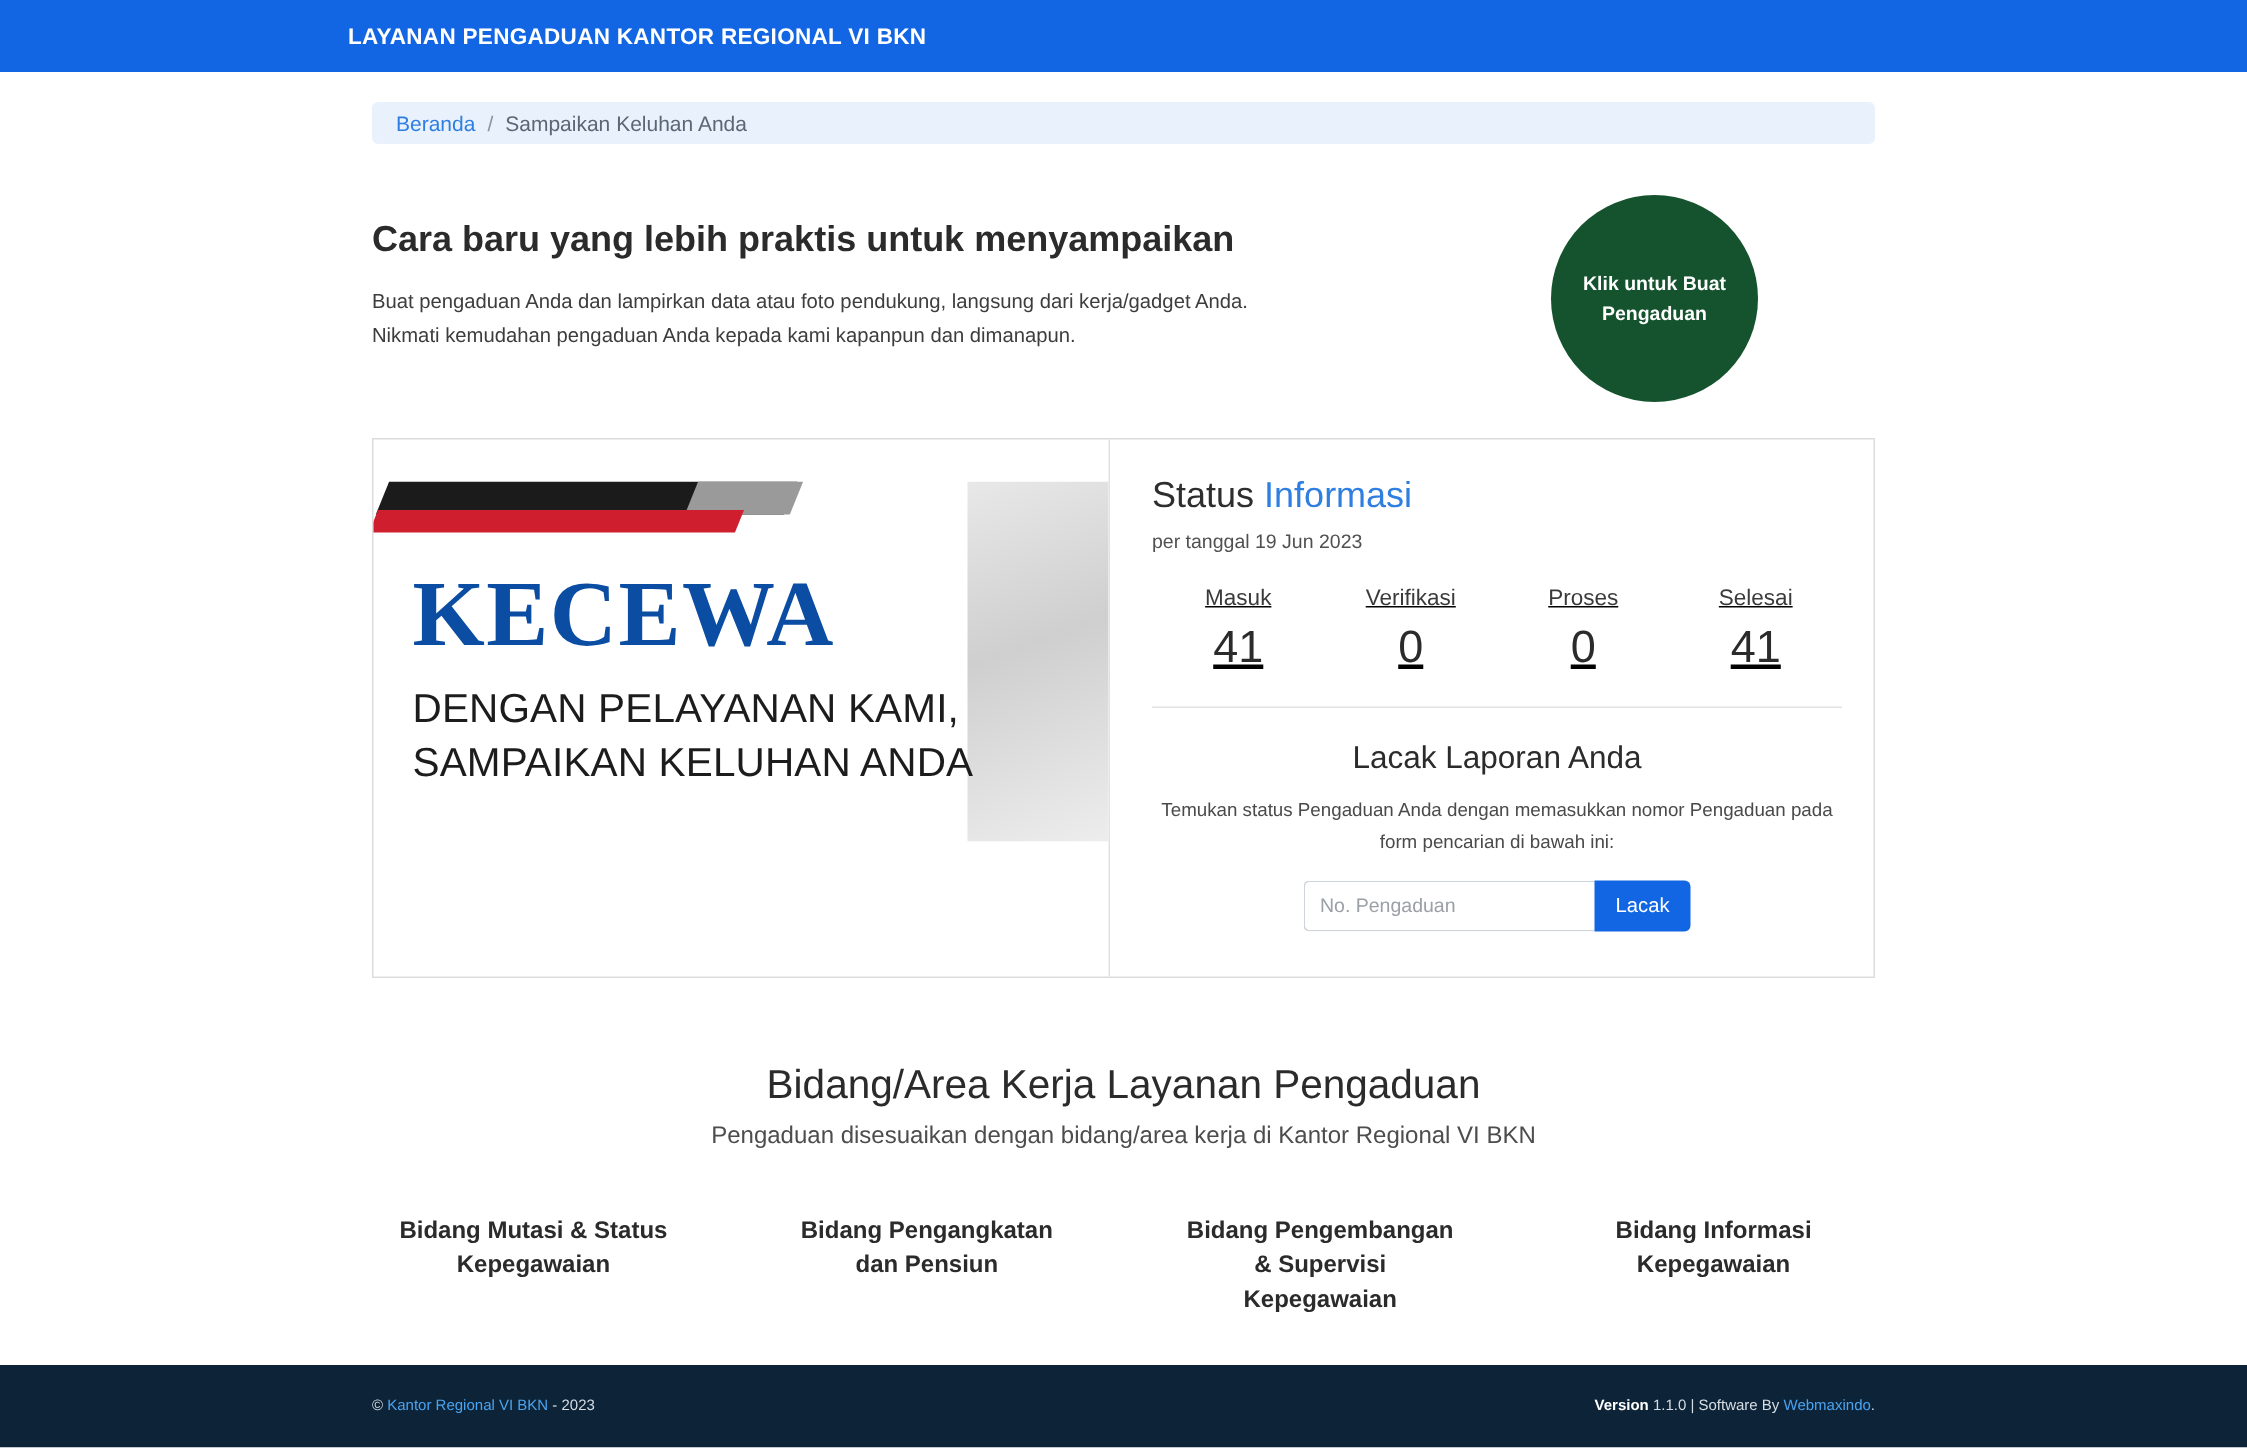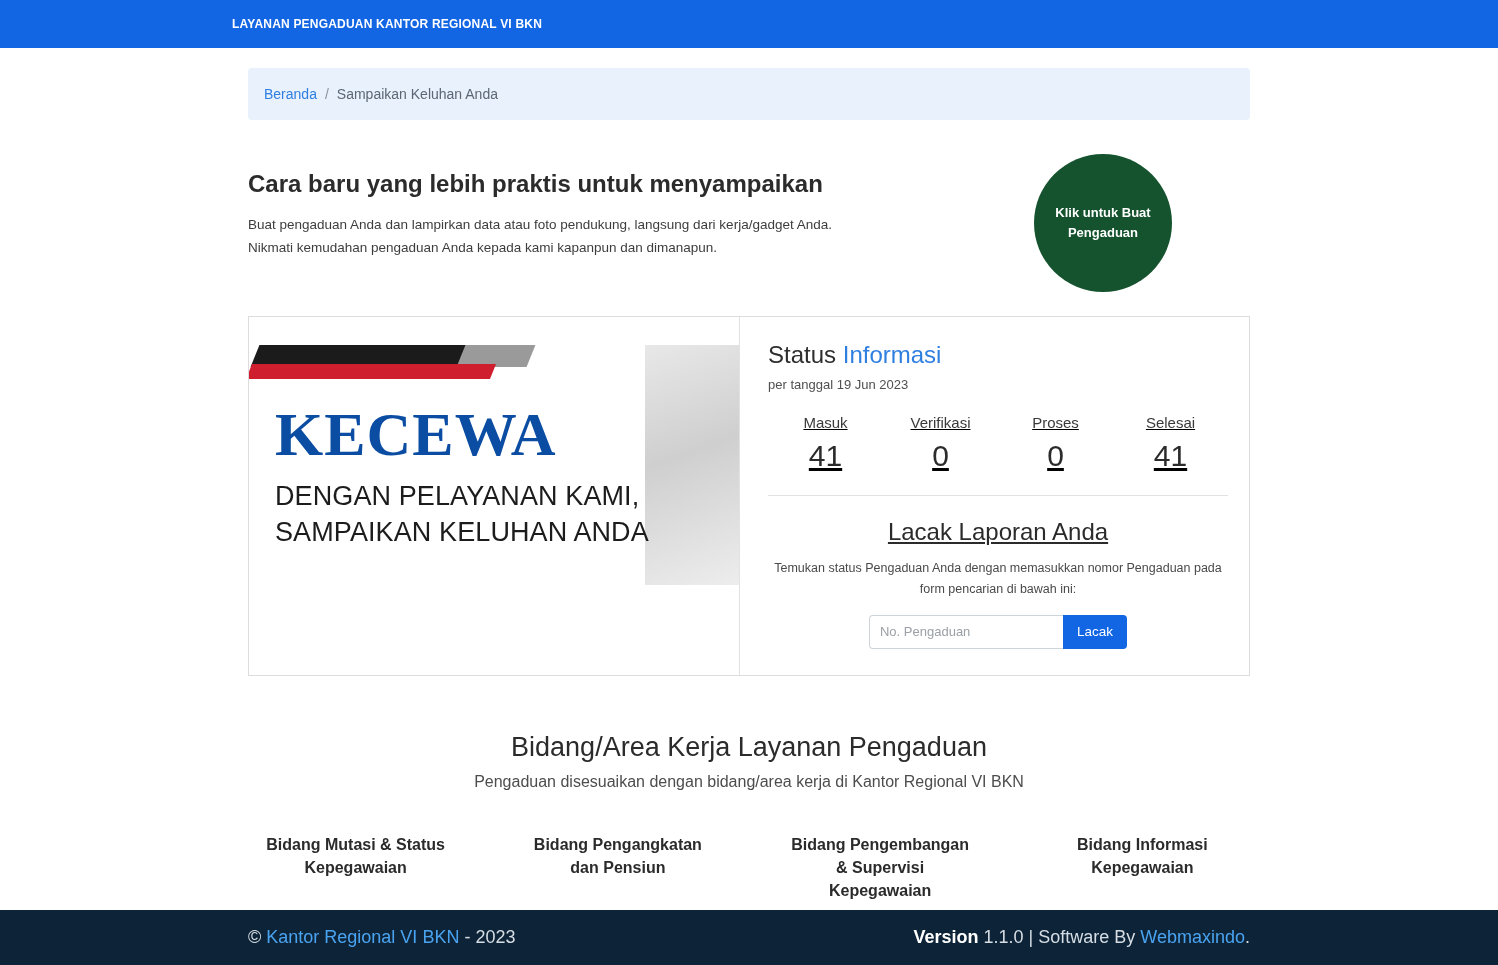--- a/index.html
+++ b/index.html
@@ -18,35 +18,35 @@
   
   .topbar {
     height: 48px;
     background: #1266e3;
     display: flex;
     align-items: center;
     padding-left: 232px;
   }
   .topbar-title {
     color: #ffffff;
-    font-size: 12px;
+    font-size: 15px;
     font-weight: bold;
     letter-spacing: 0.2px;
   }
   
   .container {
     width: 1002px;
     margin: 0 auto;
     padding-top: 20px;
   }
   
   .breadcrumb {
     background: #e8f1fc;
     border-radius: 4px;
-    height: 52px;
+    height: 28px;
     display: flex;
     align-items: center;
     padding: 0 16px;
     font-size: 14px;
     color: #5c6773;
   }
   .breadcrumb a {
     color: #2f7fe0;
     text-decoration: none;
   }
@@ -184,24 +184,23 @@
     margin-top: 8px;
     font-size: 30px;
     color: #2b2b2b;
   }
   .track {
     margin-top: 22px;
     text-align: center;
   }
   .track h3 {
     margin: 0;
-    font-size: 24px;
+    font-size: 21px;
     font-weight: normal;
     color: #2b2b2b;
-    text-decoration: underline;
   }
   .track p {
     margin: 12px auto 0 auto;
     width: 460px;
     font-size: 12.5px;
     line-height: 1.7;
     color: #4a4a4a;
   }
   .track-form {
     margin-top: 14px;
@@ -270,21 +269,21 @@
     height: 55px;
     background: #0d2438;
     display: flex;
     align-items: center;
   }
   .footer-inner {
     width: 1002px;
     margin: 0 auto;
     display: flex;
     justify-content: space-between;
-    font-size: 18px;
+    font-size: 10px;
     color: #d6dde4;
     align-items: center;
   }
   .footer a { color: #4aa3f0; text-decoration: none; }
   .footer .ver-strong { font-weight: bold; color: #ffffff; }
 </style>
 </head>
 <body>
 
 <div class="page">

